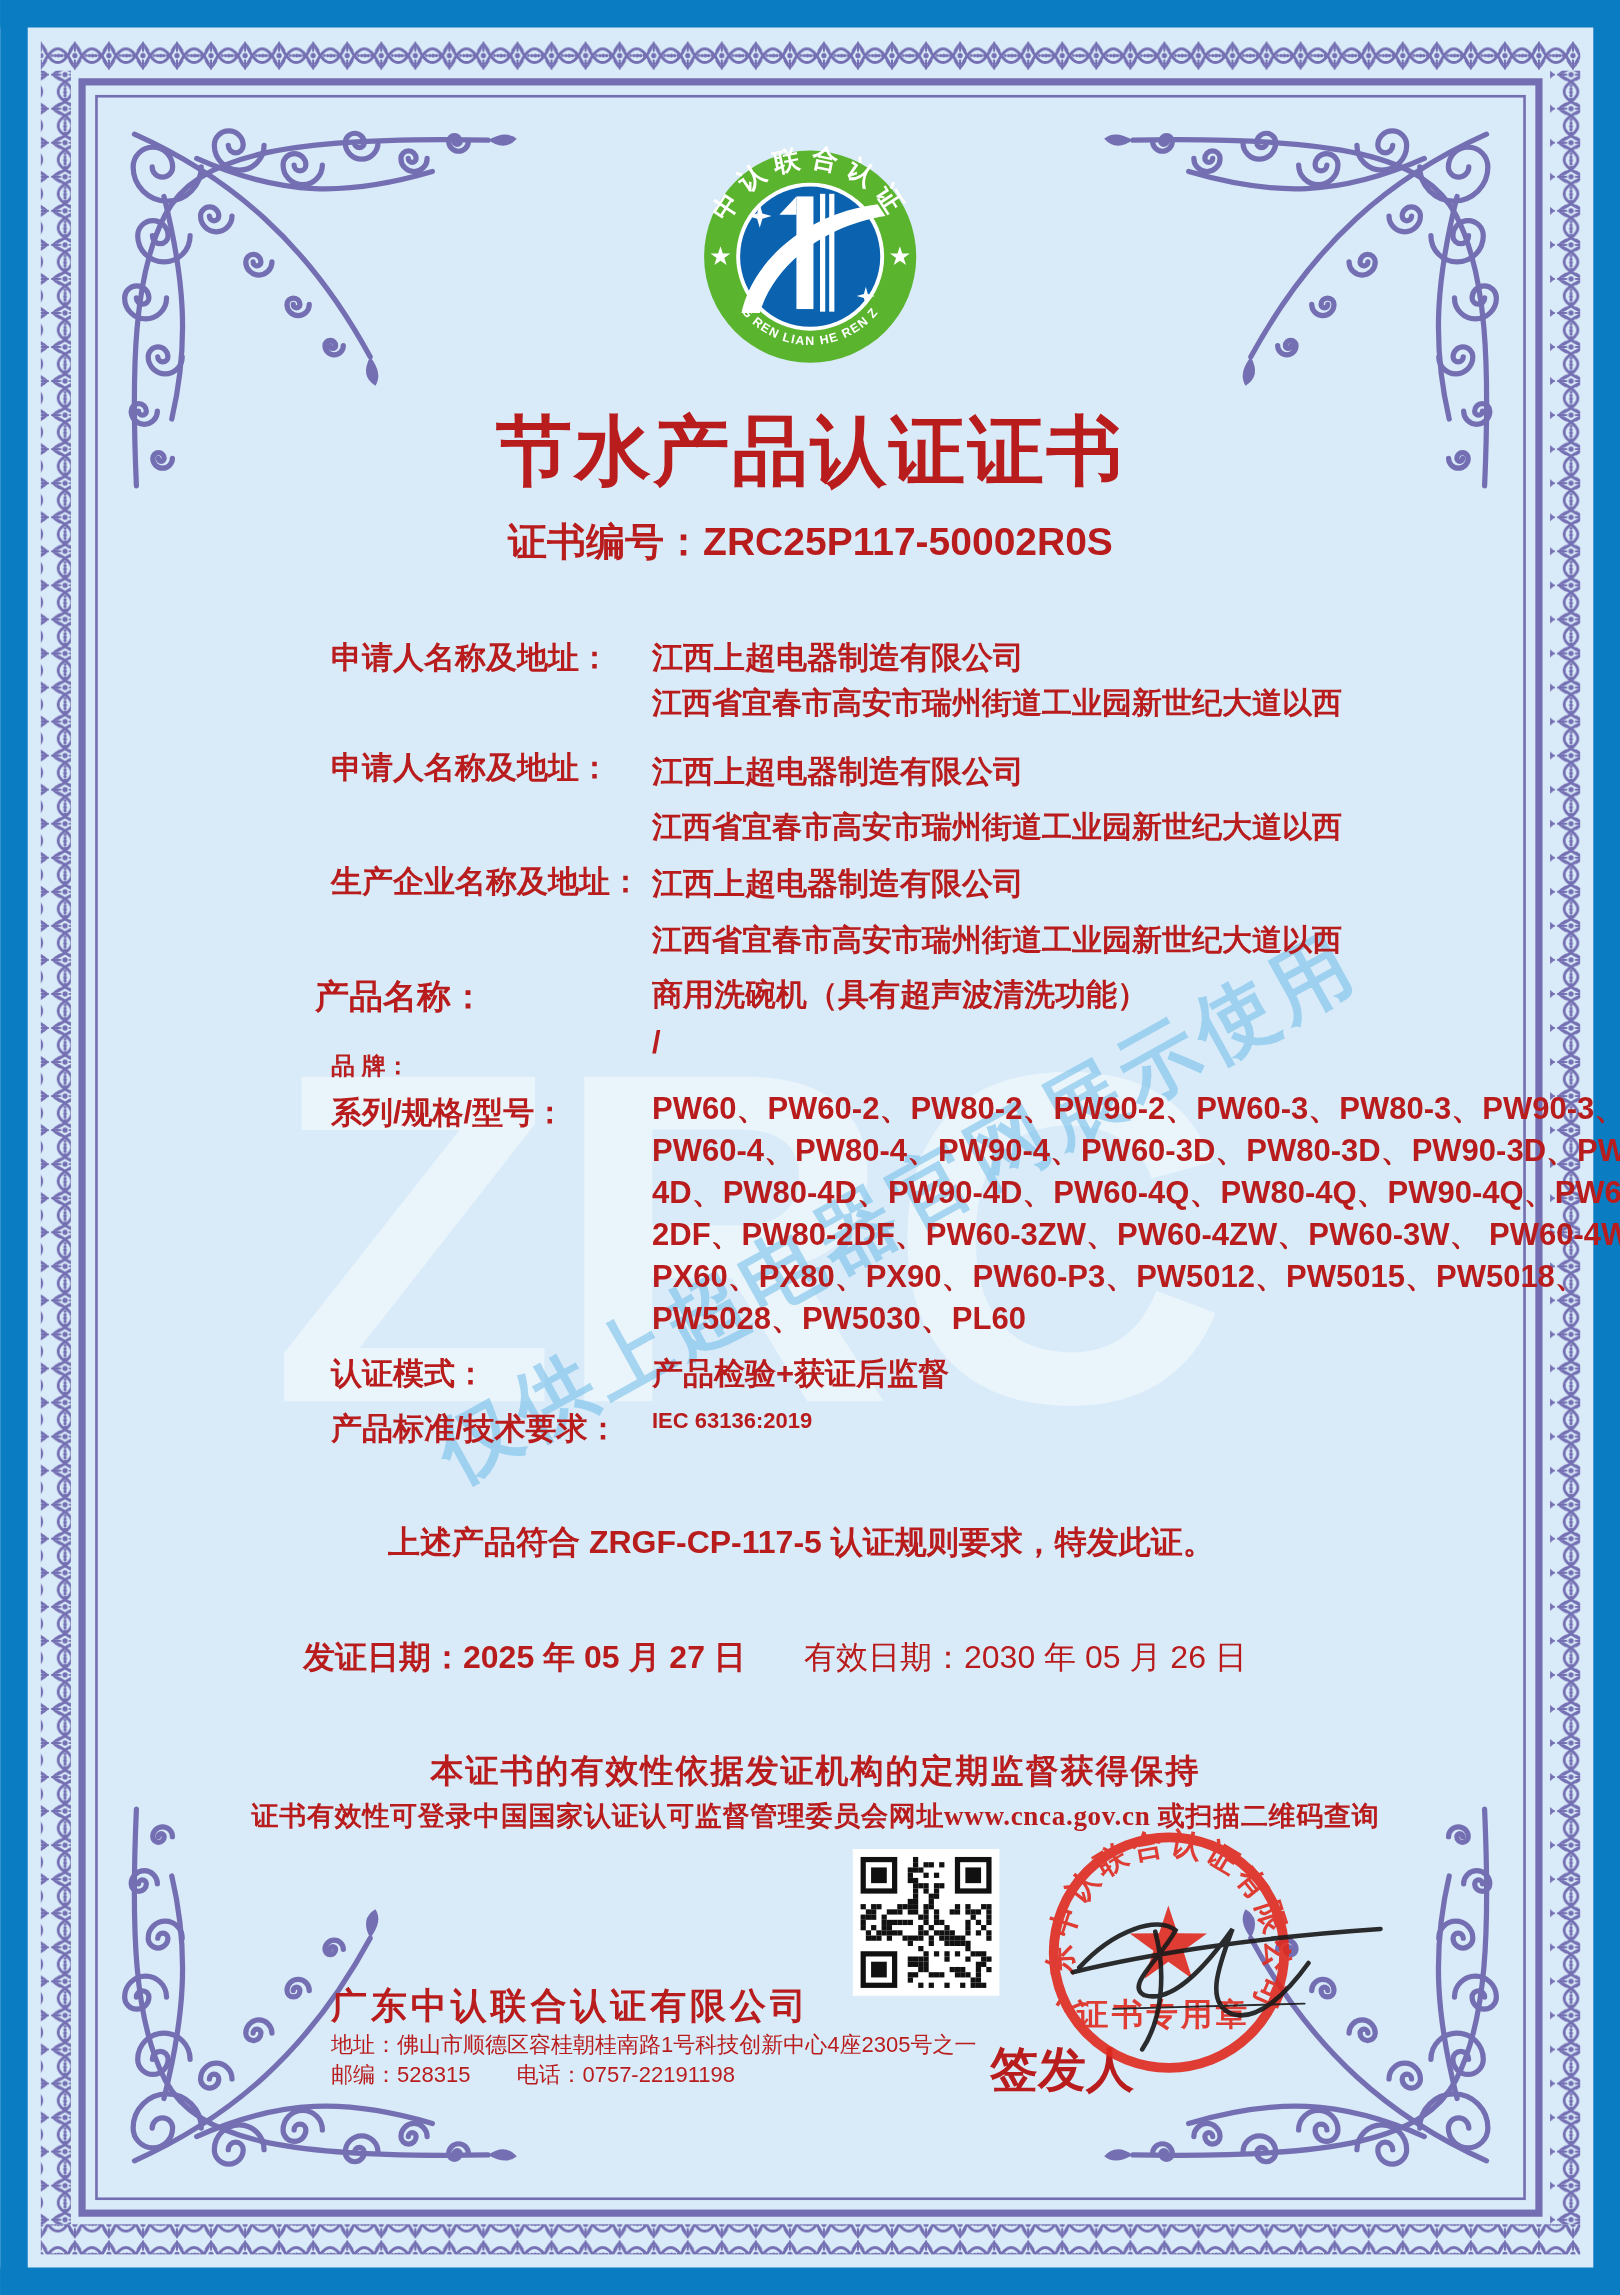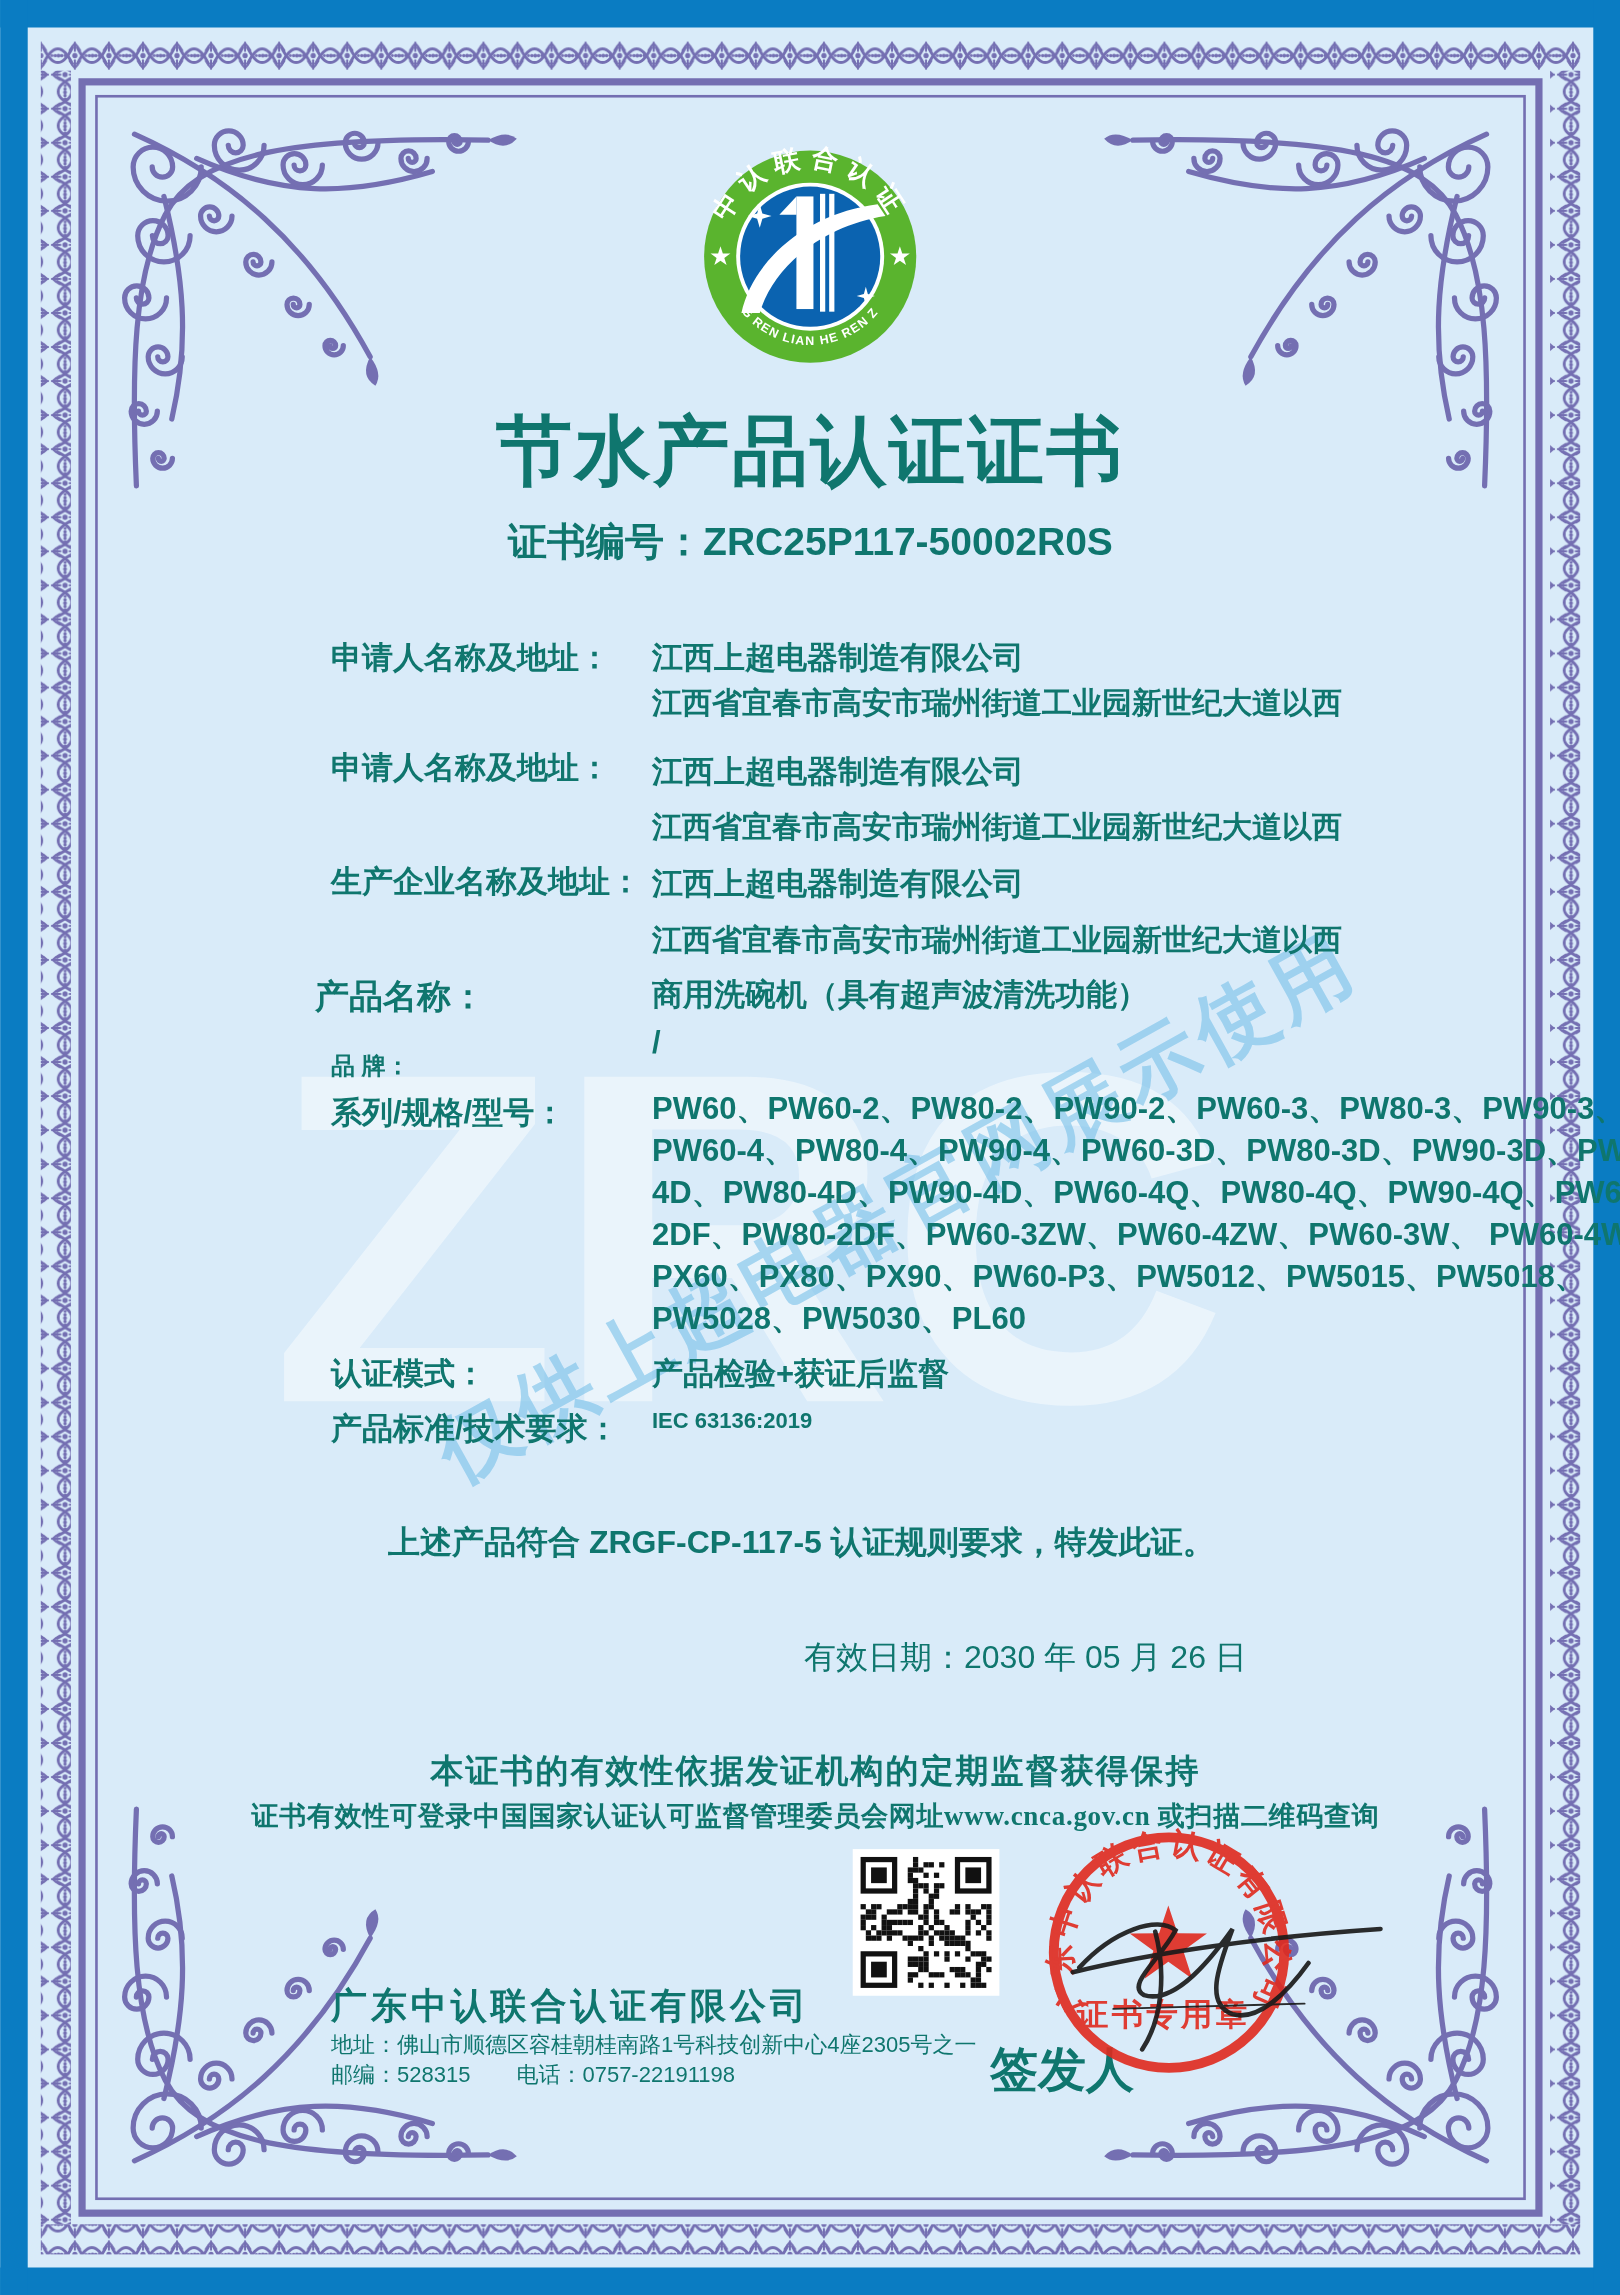--- a/index.html
+++ b/index.html
@@ -1,21 +1,21 @@
 <!DOCTYPE html>
 <html style="font-size:10.5px"><head>
 <meta charset="utf-8">
 <style>
   html,body{margin:0;padding:0;}
   body{width:1621px;height:2295px;background:#d9ebf9;}
   .page{position:relative;width:1621px;height:2295px;background:#d9ebf9;overflow:hidden;
         font-family:"Liberation Sans","DejaVu Sans",sans-serif;}
   svg.deco{position:absolute;left:0;top:0;z-index:0;}
   svg.sealLayer{position:absolute;left:0;top:0;z-index:3;pointer-events:none;}
-  .t{position:absolute;color:#0f766e;white-space:nowrap;z-index:2;}
+  .t{position:absolute;color:#b91c1c;white-space:nowrap;z-index:2;}
   .center{left:0;right:0;text-align:center;}
   .lbl{font-weight:700;}
   .val{font-weight:700;}
   .serifline{font-family:"Liberation Serif","DejaVu Serif",serif;font-weight:600;margin-left:10px;}
   .models div{font-weight:700;}
 </style>
 </head>
 <body>
 
 <div class="page">
@@ -388,20 +388,21 @@
   </div>
 
   <div class="t lbl" style="left:331px;top:1353px;font-size:31px;">认证模式：</div>
   <div class="t val" style="left:652px;top:1353px;font-size:31px;">产品检验+获证后监督</div>
 
   <div class="t lbl" style="left:331px;top:1408px;font-size:31px;">产品标准/技术要求：</div>
   <div class="t val" style="left:652px;top:1408px;font-size:22px;">IEC 63136:2019</div>
 
   <div class="t" style="left:388px;top:1521px;font-size:32px;font-weight:700;">上述产品符合 ZRGF-CP-117-5 认证规则要求，特发此证。</div>
 
+  <div class="t" style="left:303px;top:1636px;font-size:32px;font-weight:700;">发证日期：2025 年 05 月 27 日</div>
   <div class="t" style="left:784px;top:1636px;font-size:32px;font-weight:400;margin-left:20px;">有效日期：2030 年 05 月 26 日</div>
 
   <div class="t center serifline" style="top:1749px;font-size:33px;letter-spacing:2px;">本证书的有效性依据发证机构的定期监督获得保持</div>
   <div class="t center serifline" style="top:1798px;font-size:27px;letter-spacing:0.7px;">证书有效性可登录中国国家认证认可监督管理委员会网址www.cnca.gov.cn 或扫描二维码查询</div>
 
   <div class="t" style="left:331px;top:1982px;font-size:36px;font-weight:800;letter-spacing:3.9px;">广东中认联合认证有限公司</div>
   <div class="t" style="left:331px;top:2030px;font-size:22px;font-weight:400;">地址：佛山市顺德区容桂朝桂南路1号科技创新中心4座2305号之一</div>
   <div class="t" style="left:331px;top:2060px;font-size:22px;font-weight:500;">
     <span>邮编：528315</span><span style="margin-left:46px;">电话：0757-22191198</span>
   </div>

